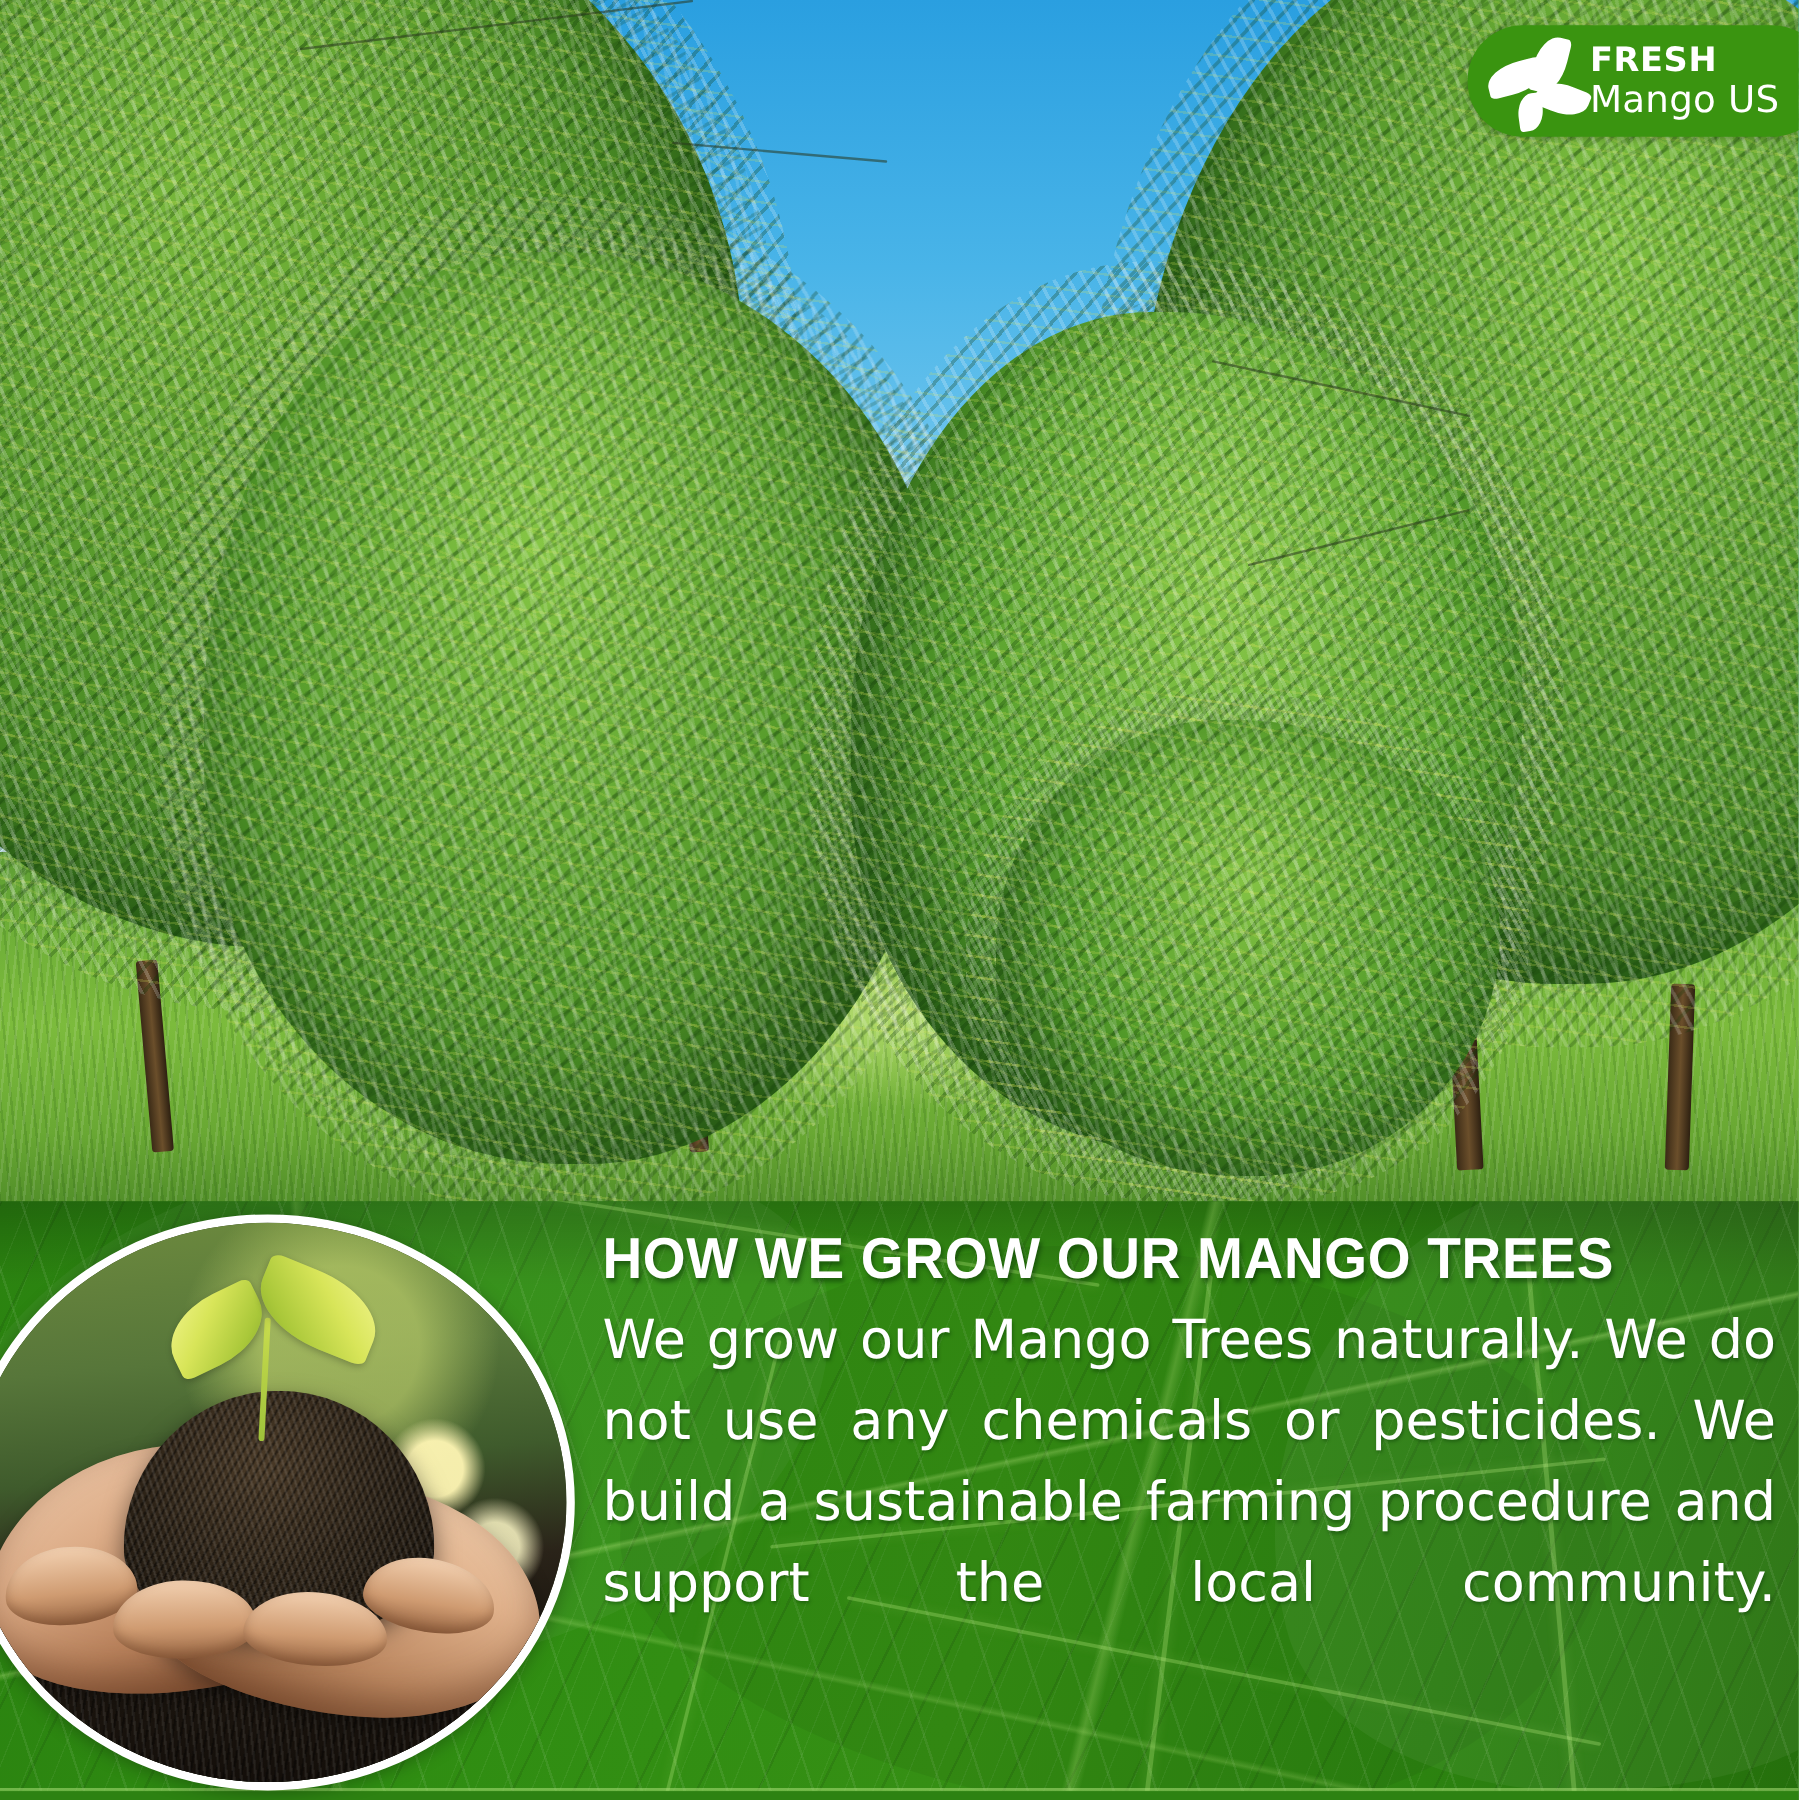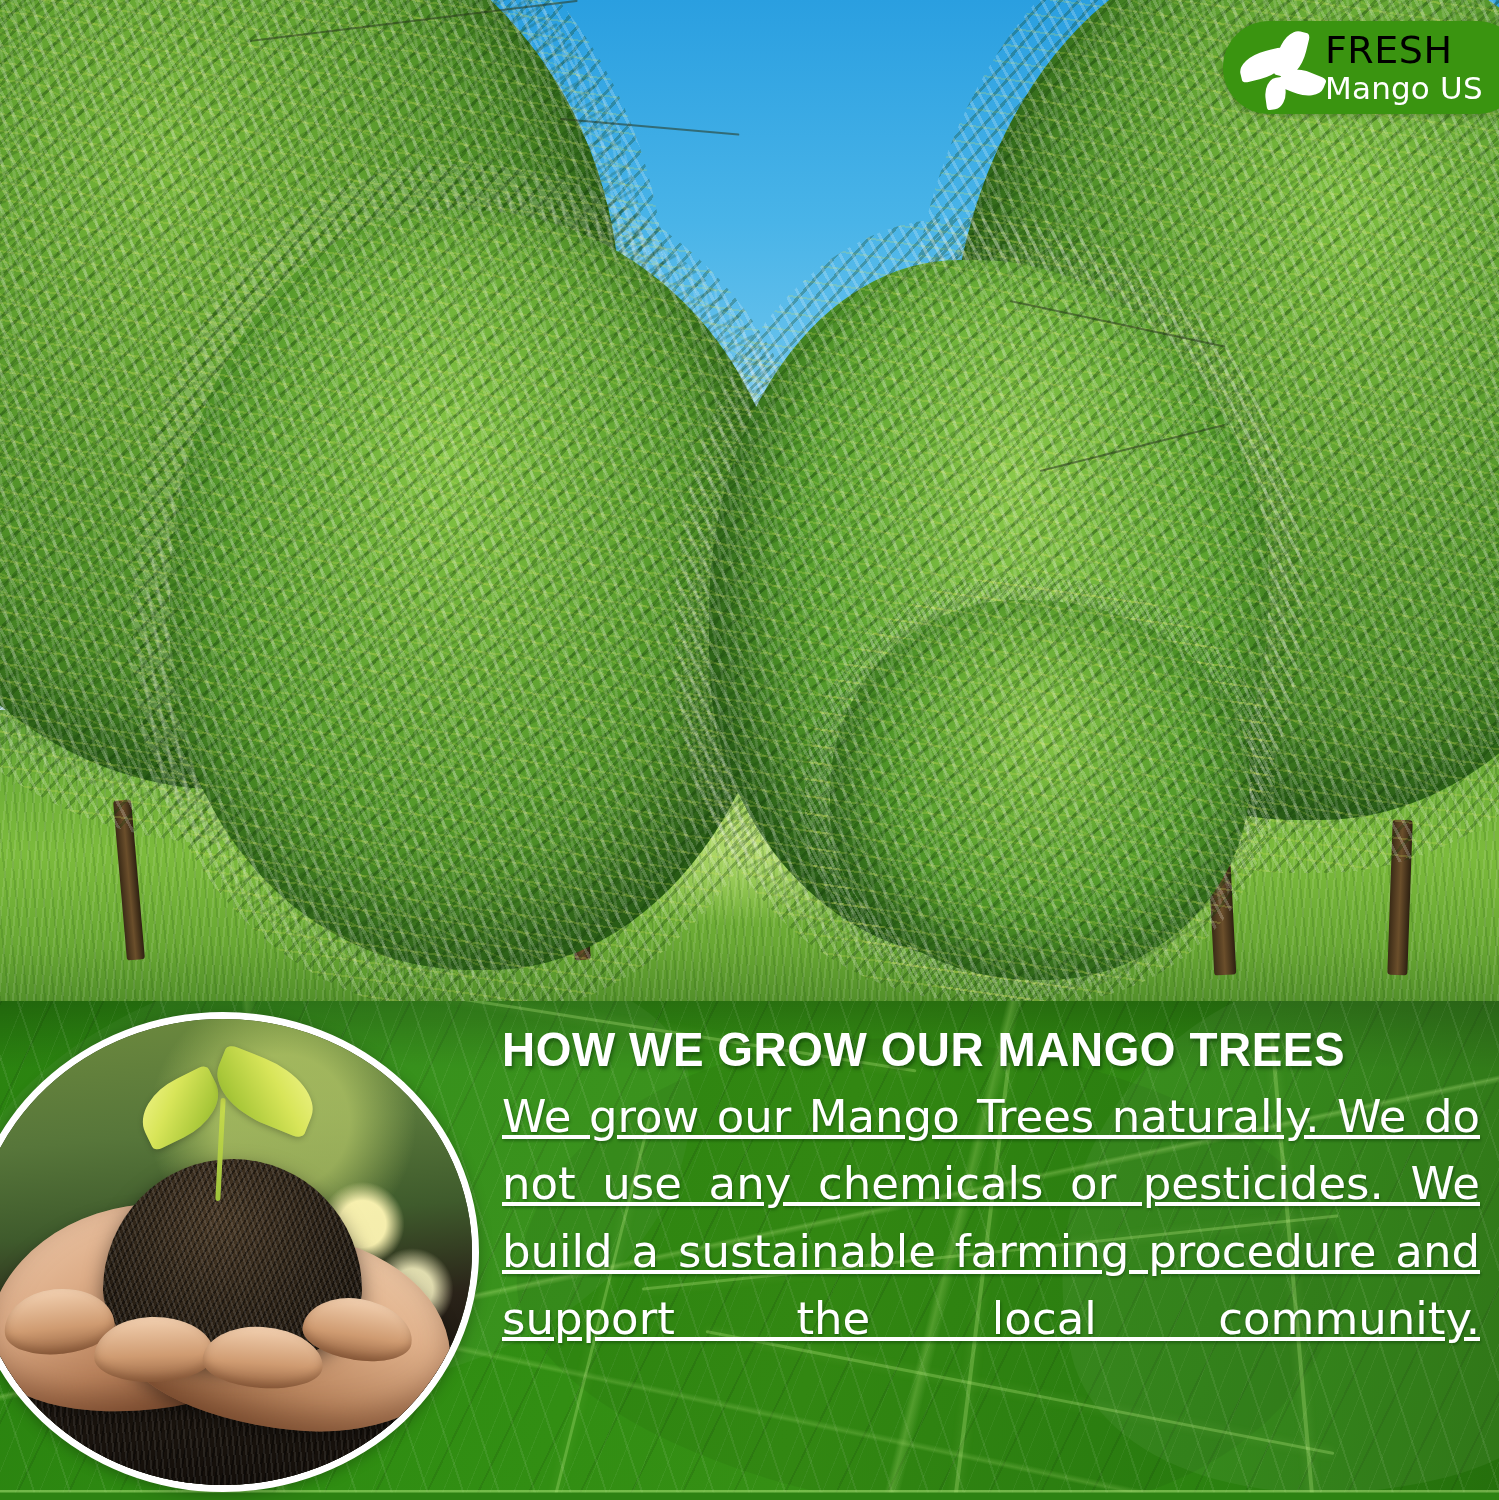--- a/index.html
+++ b/index.html
@@ -221,41 +221,41 @@
   .body-text{
     font-family:"DejaVu Sans","Liberation Sans",sans-serif;
     font-size:45px;
     line-height:1.50;
     color:#ffffff;
     text-align:justify;
     text-shadow:1px 2px 3px rgba(0,45,0,.40);
     margin:0;
     width:978px;
   }
-  .body-text > span{display:inline;text-decoration:underline;}
+  .body-text > span{display:inline;}
   .body-text::after{content:"";display:inline-block;width:100%;}
 
   
   .logo{
     position:absolute;left:1223px;top:21px;width:300px;height:93px;
     background:#3a9410;
     border-radius:46px;
     display:flex;align-items:center;
     box-shadow:0 2px 6px rgba(0,0,0,.22);
   }
   .logo-mark{
     position:relative;width:86px;height:80px;margin-left:12px;flex:0 0 auto;
   }
   .petal{position:absolute;background:#ffffff;border-radius:62% 12% 62% 12%;}
   .p-top{left:43px;top:2px;width:27px;height:48px;transform:rotate(14deg);}
   .p-left{left:4px;top:24px;width:48px;height:26px;transform:rotate(-14deg);border-radius:62% 12% 62% 12%;}
   .p-right{left:45px;top:42px;width:44px;height:25px;transform:rotate(22deg);}
   .p-bot{left:30px;top:50px;width:21px;height:31px;transform:rotate(-8deg);}
   .logo-text{display:flex;flex-direction:column;justify-content:center;margin-left:4px;line-height:1;}
-  .logo-t1{font-family:"DejaVu Sans","Liberation Sans",sans-serif;font-weight:normal;font-size:38px;color:#000000;letter-spacing:.5px;}
+  .logo-t1{font-family:"DejaVu Sans","Liberation Sans",sans-serif;font-weight:bold;font-size:28px;color:#ffffff;letter-spacing:.5px;}
   .logo-t2{font-family:"DejaVu Sans","Liberation Sans",sans-serif;font-weight:normal;font-size:31px;color:#ffffff;letter-spacing:.2px;margin-top:4px;}
 </style>
 </head>
 <body>
 
 <div class="poster">
 
   <div class="photo">
     <div class="cloud c1"></div>
     <div class="cloud c2"></div>

